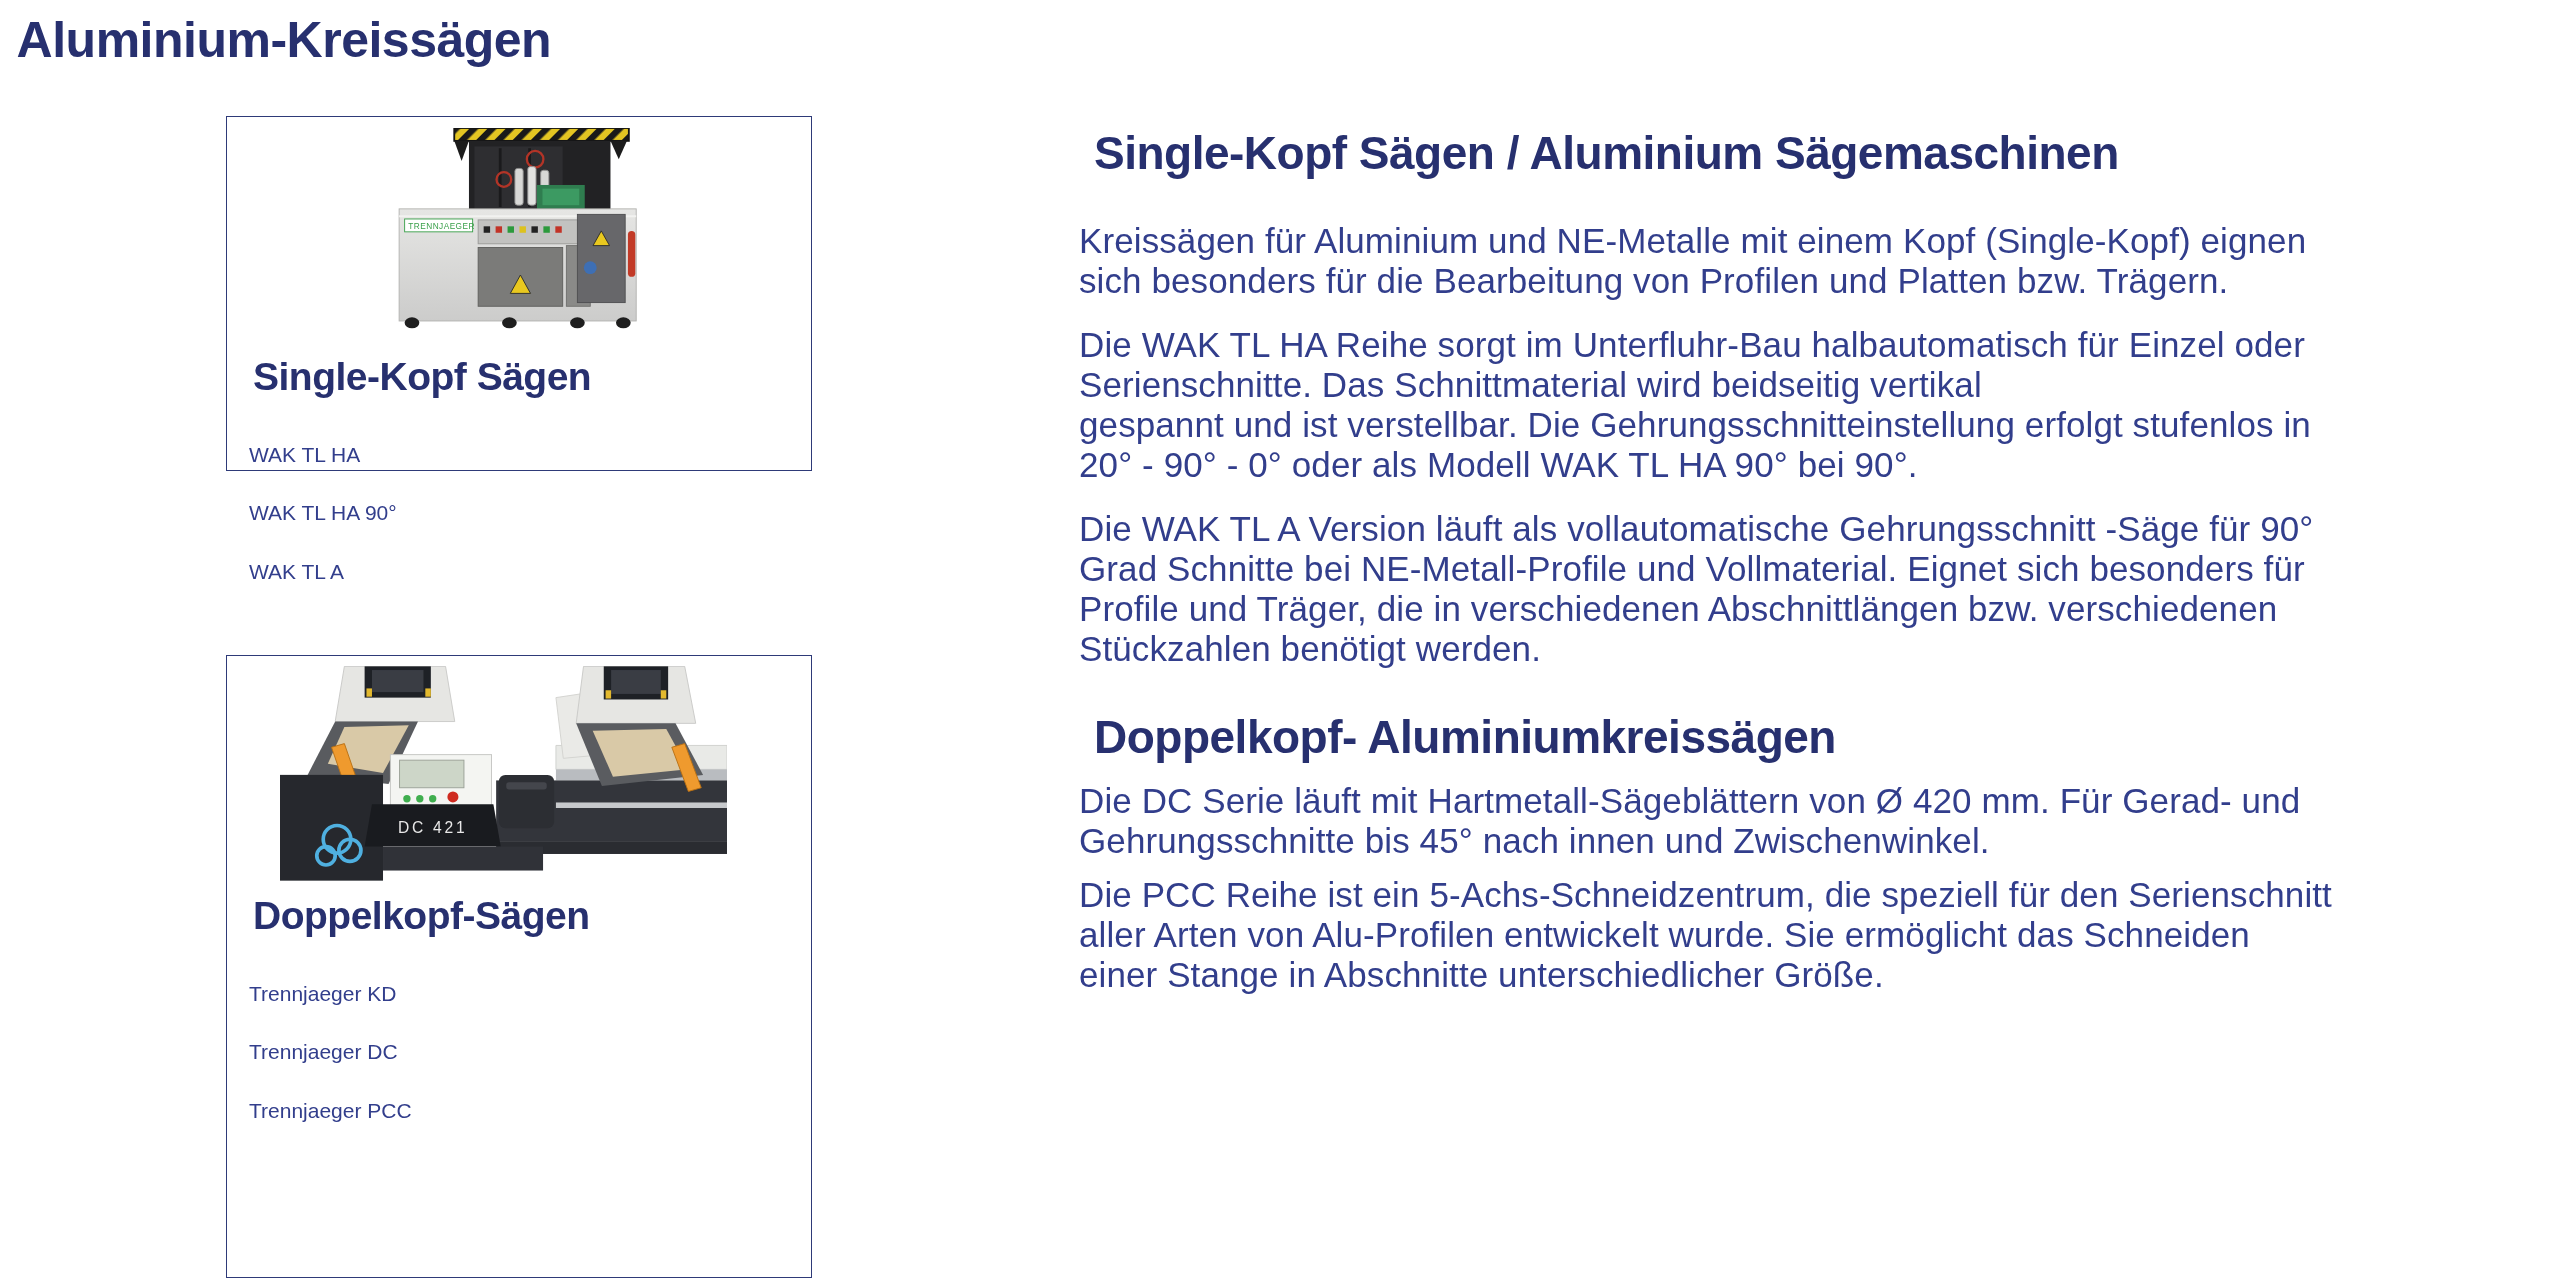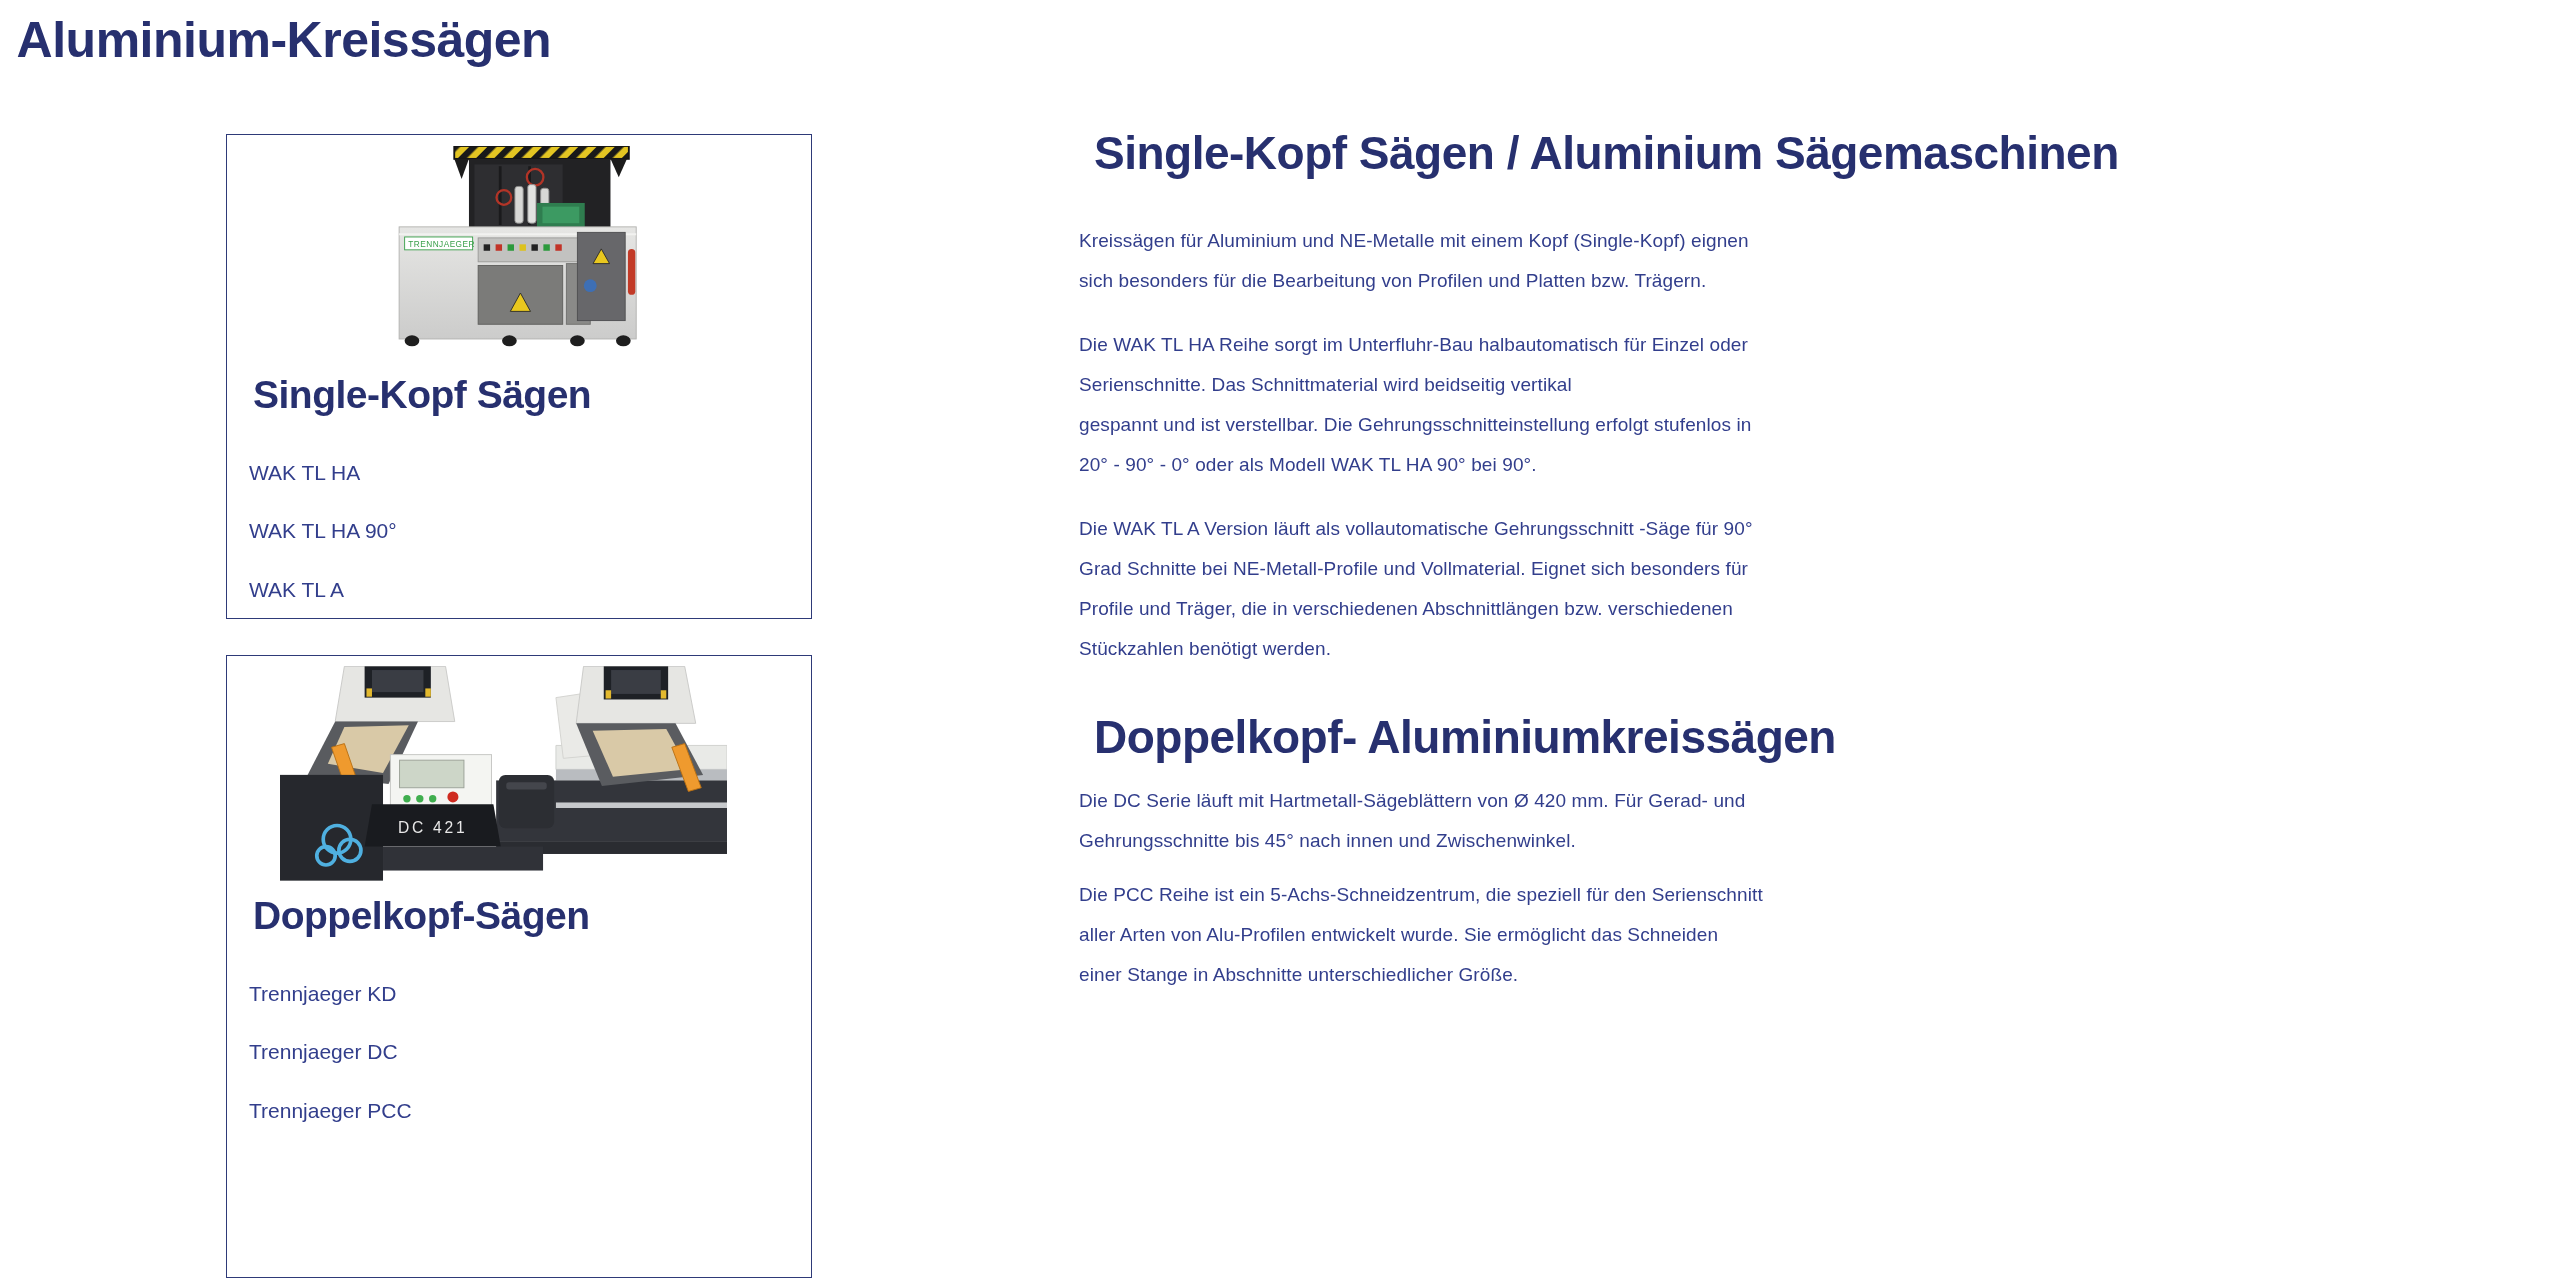--- a/index.html
+++ b/index.html
@@ -21,21 +21,21 @@
     position:absolute;left:16.6px;top:11px;
     font-size:50px;font-weight:700;letter-spacing:-0.5px;
     color:var(--heading);
   }
   
   .card{
     position:absolute;left:226px;width:586px;
     border:1.8px solid var(--border);
     background:#ffffff;
   }
-  #card-single{top:134px;height:485px;}
+  #card-single{top:116px;height:355px;}
   #card-double{top:655px;height:623px;}
   .card-img{position:absolute;display:block;}
   #card-single .card-img{left:170px;top:11px;width:245px;height:204px;}
   #card-double .card-img{left:53px;top:10px;width:447px;height:215px;}
   .card-heading{
     position:absolute;left:26px;top:238px;
     font-size:39px;font-weight:700;letter-spacing:-0.5px;
     color:var(--heading);white-space:nowrap;
   }
   .card .link{
@@ -50,21 +50,21 @@
   .text-col{
     position:absolute;left:1079px;top:127px;width:1363px;
     color:var(--body);
   }
   .section-heading{
     font-size:46px;font-weight:700;letter-spacing:-0.5px;
     line-height:53px;color:var(--heading);
     margin-left:15px;white-space:nowrap;
   }
   .text-col p{
-    font-size:19px;line-height:40px;letter-spacing:0.1px;
+    font-size:35px;line-height:40px;letter-spacing:0.1px;
     white-space:pre-line;
   }
   .mt44{margin-top:41px}.mt26{margin-top:24px}.mt46{margin-top:42px}
   .mt30{margin-top:28px}.mt22{margin-top:20px}.mt18{margin-top:16.6px}.mt16{margin-top:14.7px}
 </style>
 </head>
 <body>
 
 <div id="screen">
 

